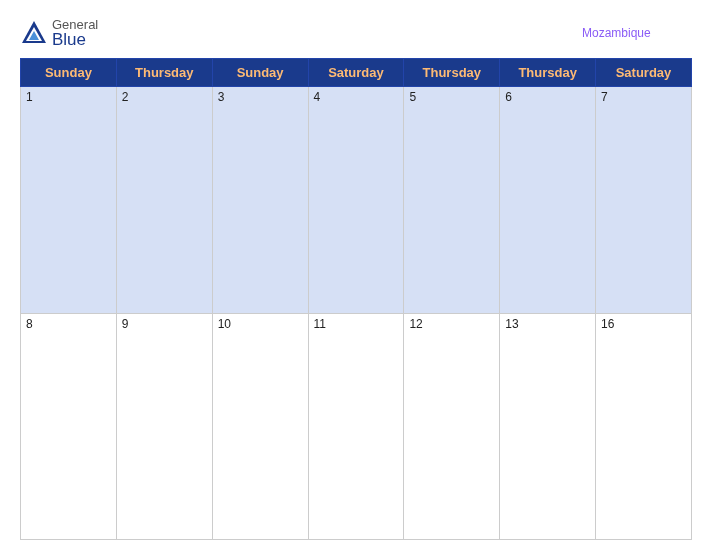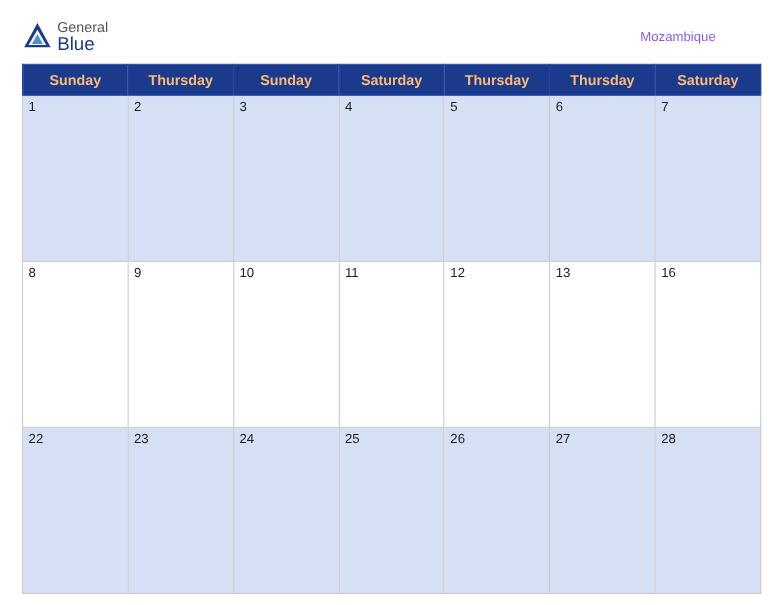--- a/index.html
+++ b/index.html
@@ -145,23 +145,14 @@
       </tr>
       <tr>
         <td><span class="day-num">8</span></td>
         <td><span class="day-num">9</span></td>
         <td><span class="day-num">10</span></td>
         <td><span class="day-num">11</span></td>
         <td><span class="day-num">12</span></td>
         <td><span class="day-num">13</span></td>
         <td><span class="day-num">16</span></td>
       </tr>
-      <tr>
-        <td><span class="day-num">22</span></td>
-        <td><span class="day-num">23</span></td>
-        <td><span class="day-num">24</span></td>
-        <td><span class="day-num">25</span></td>
-        <td><span class="day-num">26</span></td>
-        <td><span class="day-num">27</span></td>
-        <td><span class="day-num">28</span></td>
-      </tr>
     </tbody>
 </table>
 
 </body></html>

